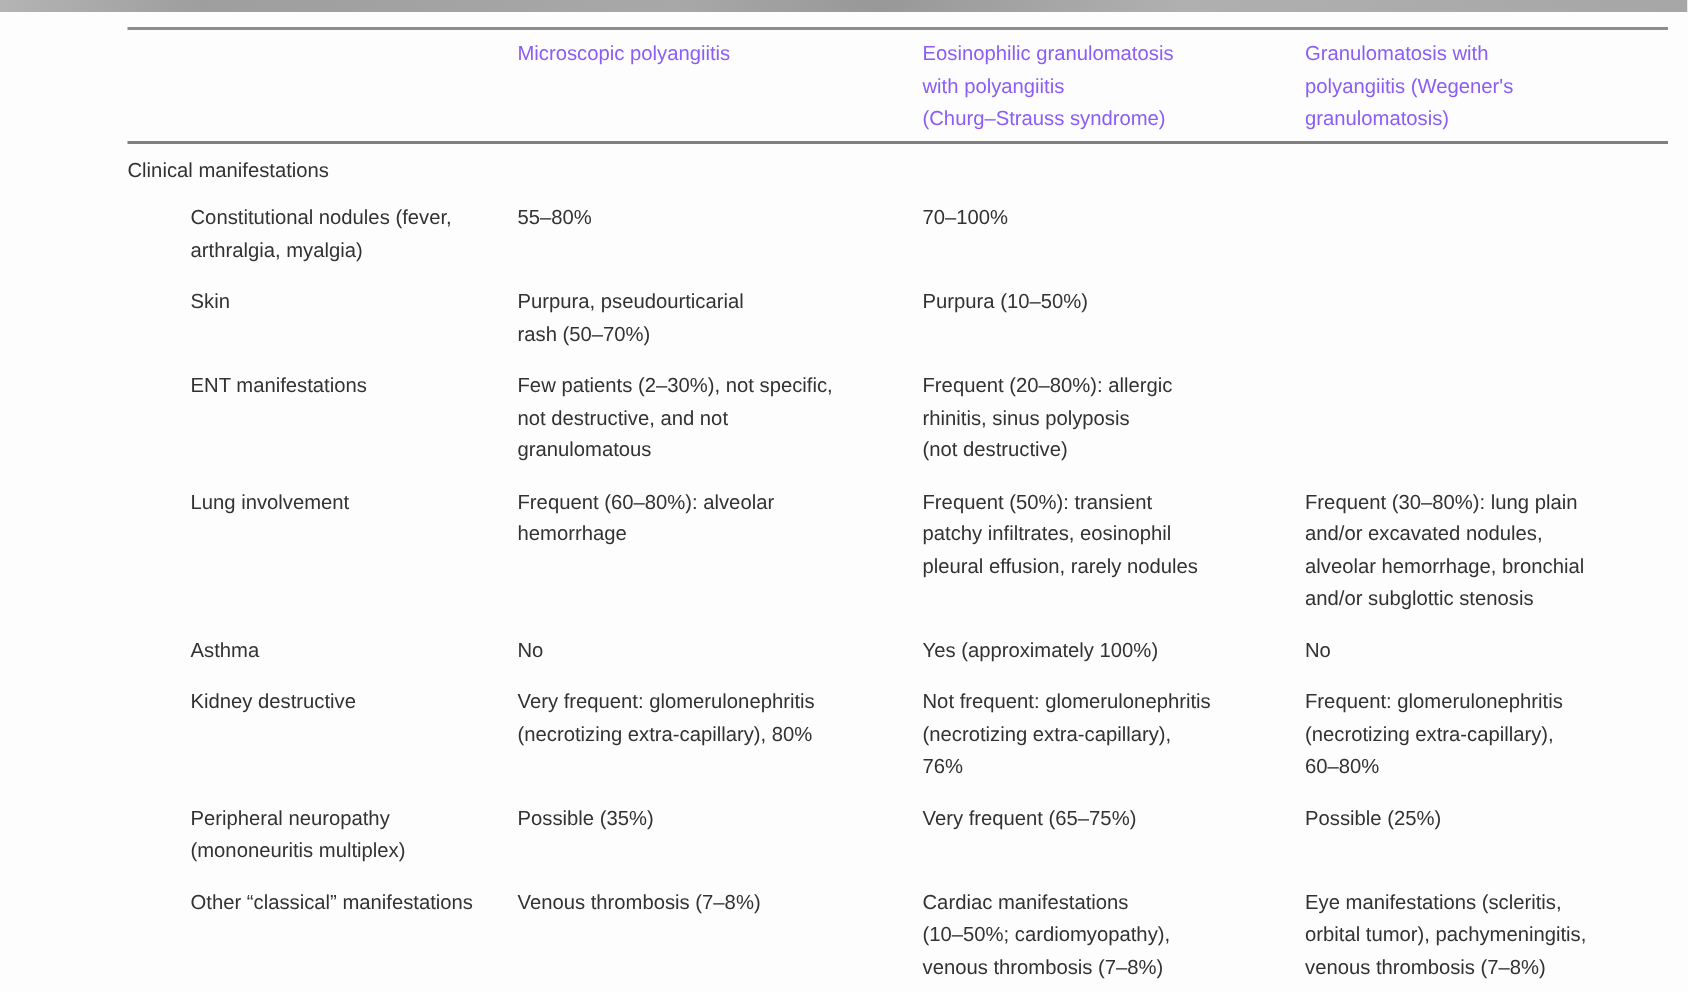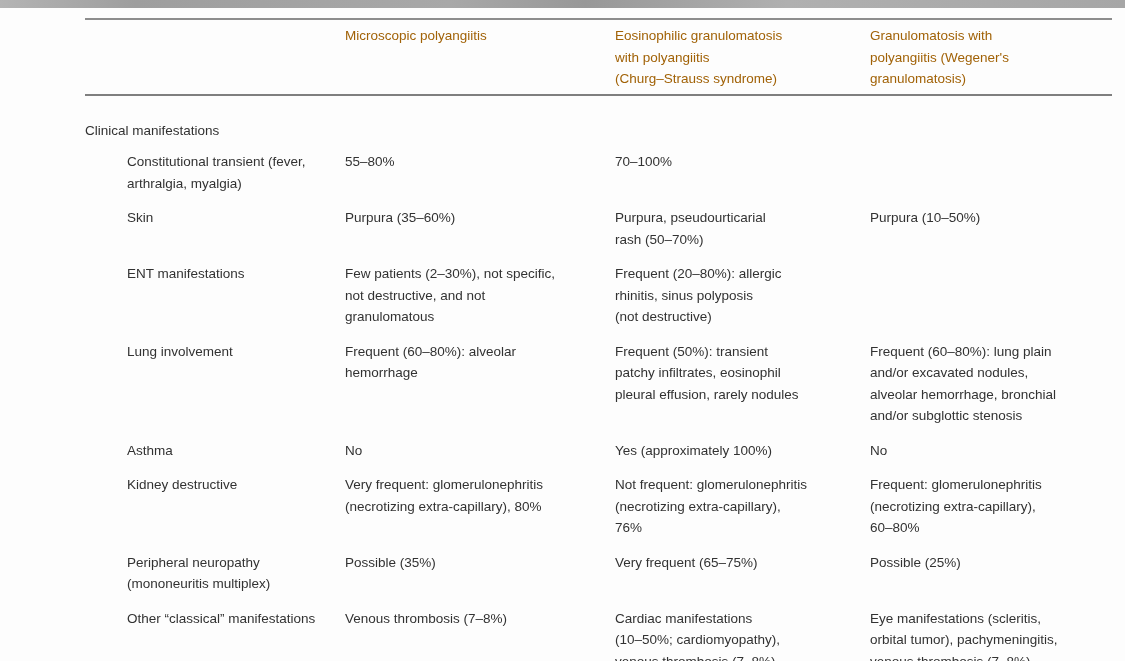--- a/index.html
+++ b/index.html
@@ -38,24 +38,24 @@
   .cell {
     white-space: pre-line;
     padding-right: 14px;
     box-sizing: border-box;
   }
   .header-row {
     padding: 5px 0 4px 0;
     border-bottom: 2px solid #7f7f7f;
   }
   .header-row .cell {
-    color: #a16207;
+    color: #8b5cf6;
   }
   .section-label {
-    margin-top: 24px;
+    margin-top: 7px;
     margin-bottom: 10px;
   }
   .data-row {
     margin-bottom: 13px;
   }
   .data-row .row-label {
     padding-left: 42px;
   }
 </style>
 </head>
@@ -72,29 +72,28 @@
 with polyangiitis
 (Churg–Strauss syndrome)</div>
     <div class="cell">Granulomatosis with
 polyangiitis (Wegener's
 granulomatosis)</div>
   </div>
 
   <div class="section-label">Clinical manifestations</div>
 
   <div class="grid-row data-row">
-    <div class="cell row-label">Constitutional transient (fever,
+    <div class="cell row-label">Constitutional nodules (fever,
 arthralgia, myalgia)</div>
     <div class="cell">55–80%</div>
     <div class="cell">70–100%</div>
   </div>
 
   <div class="grid-row data-row">
     <div class="cell row-label">Skin</div>
-    <div class="cell">Purpura (35–60%)</div>
     <div class="cell">Purpura, pseudourticarial
 rash (50–70%)</div>
     <div class="cell">Purpura (10–50%)</div>
   </div>
 
   <div class="grid-row data-row">
     <div class="cell row-label">ENT manifestations</div>
     <div class="cell">Few patients (2–30%), not specific,
 not destructive, and not
 granulomatous</div>
@@ -103,21 +102,21 @@
 (not destructive)</div>
   </div>
 
   <div class="grid-row data-row">
     <div class="cell row-label">Lung involvement</div>
     <div class="cell">Frequent (60–80%): alveolar
 hemorrhage</div>
     <div class="cell">Frequent (50%): transient
 patchy infiltrates, eosinophil
 pleural effusion, rarely nodules</div>
-    <div class="cell">Frequent (60–80%): lung plain
+    <div class="cell">Frequent (30–80%): lung plain
 and/or excavated nodules,
 alveolar hemorrhage, bronchial
 and/or subglottic stenosis</div>
   </div>
 
   <div class="grid-row data-row">
     <div class="cell row-label">Asthma</div>
     <div class="cell">No</div>
     <div class="cell">Yes (approximately 100%)</div>
     <div class="cell">No</div>

